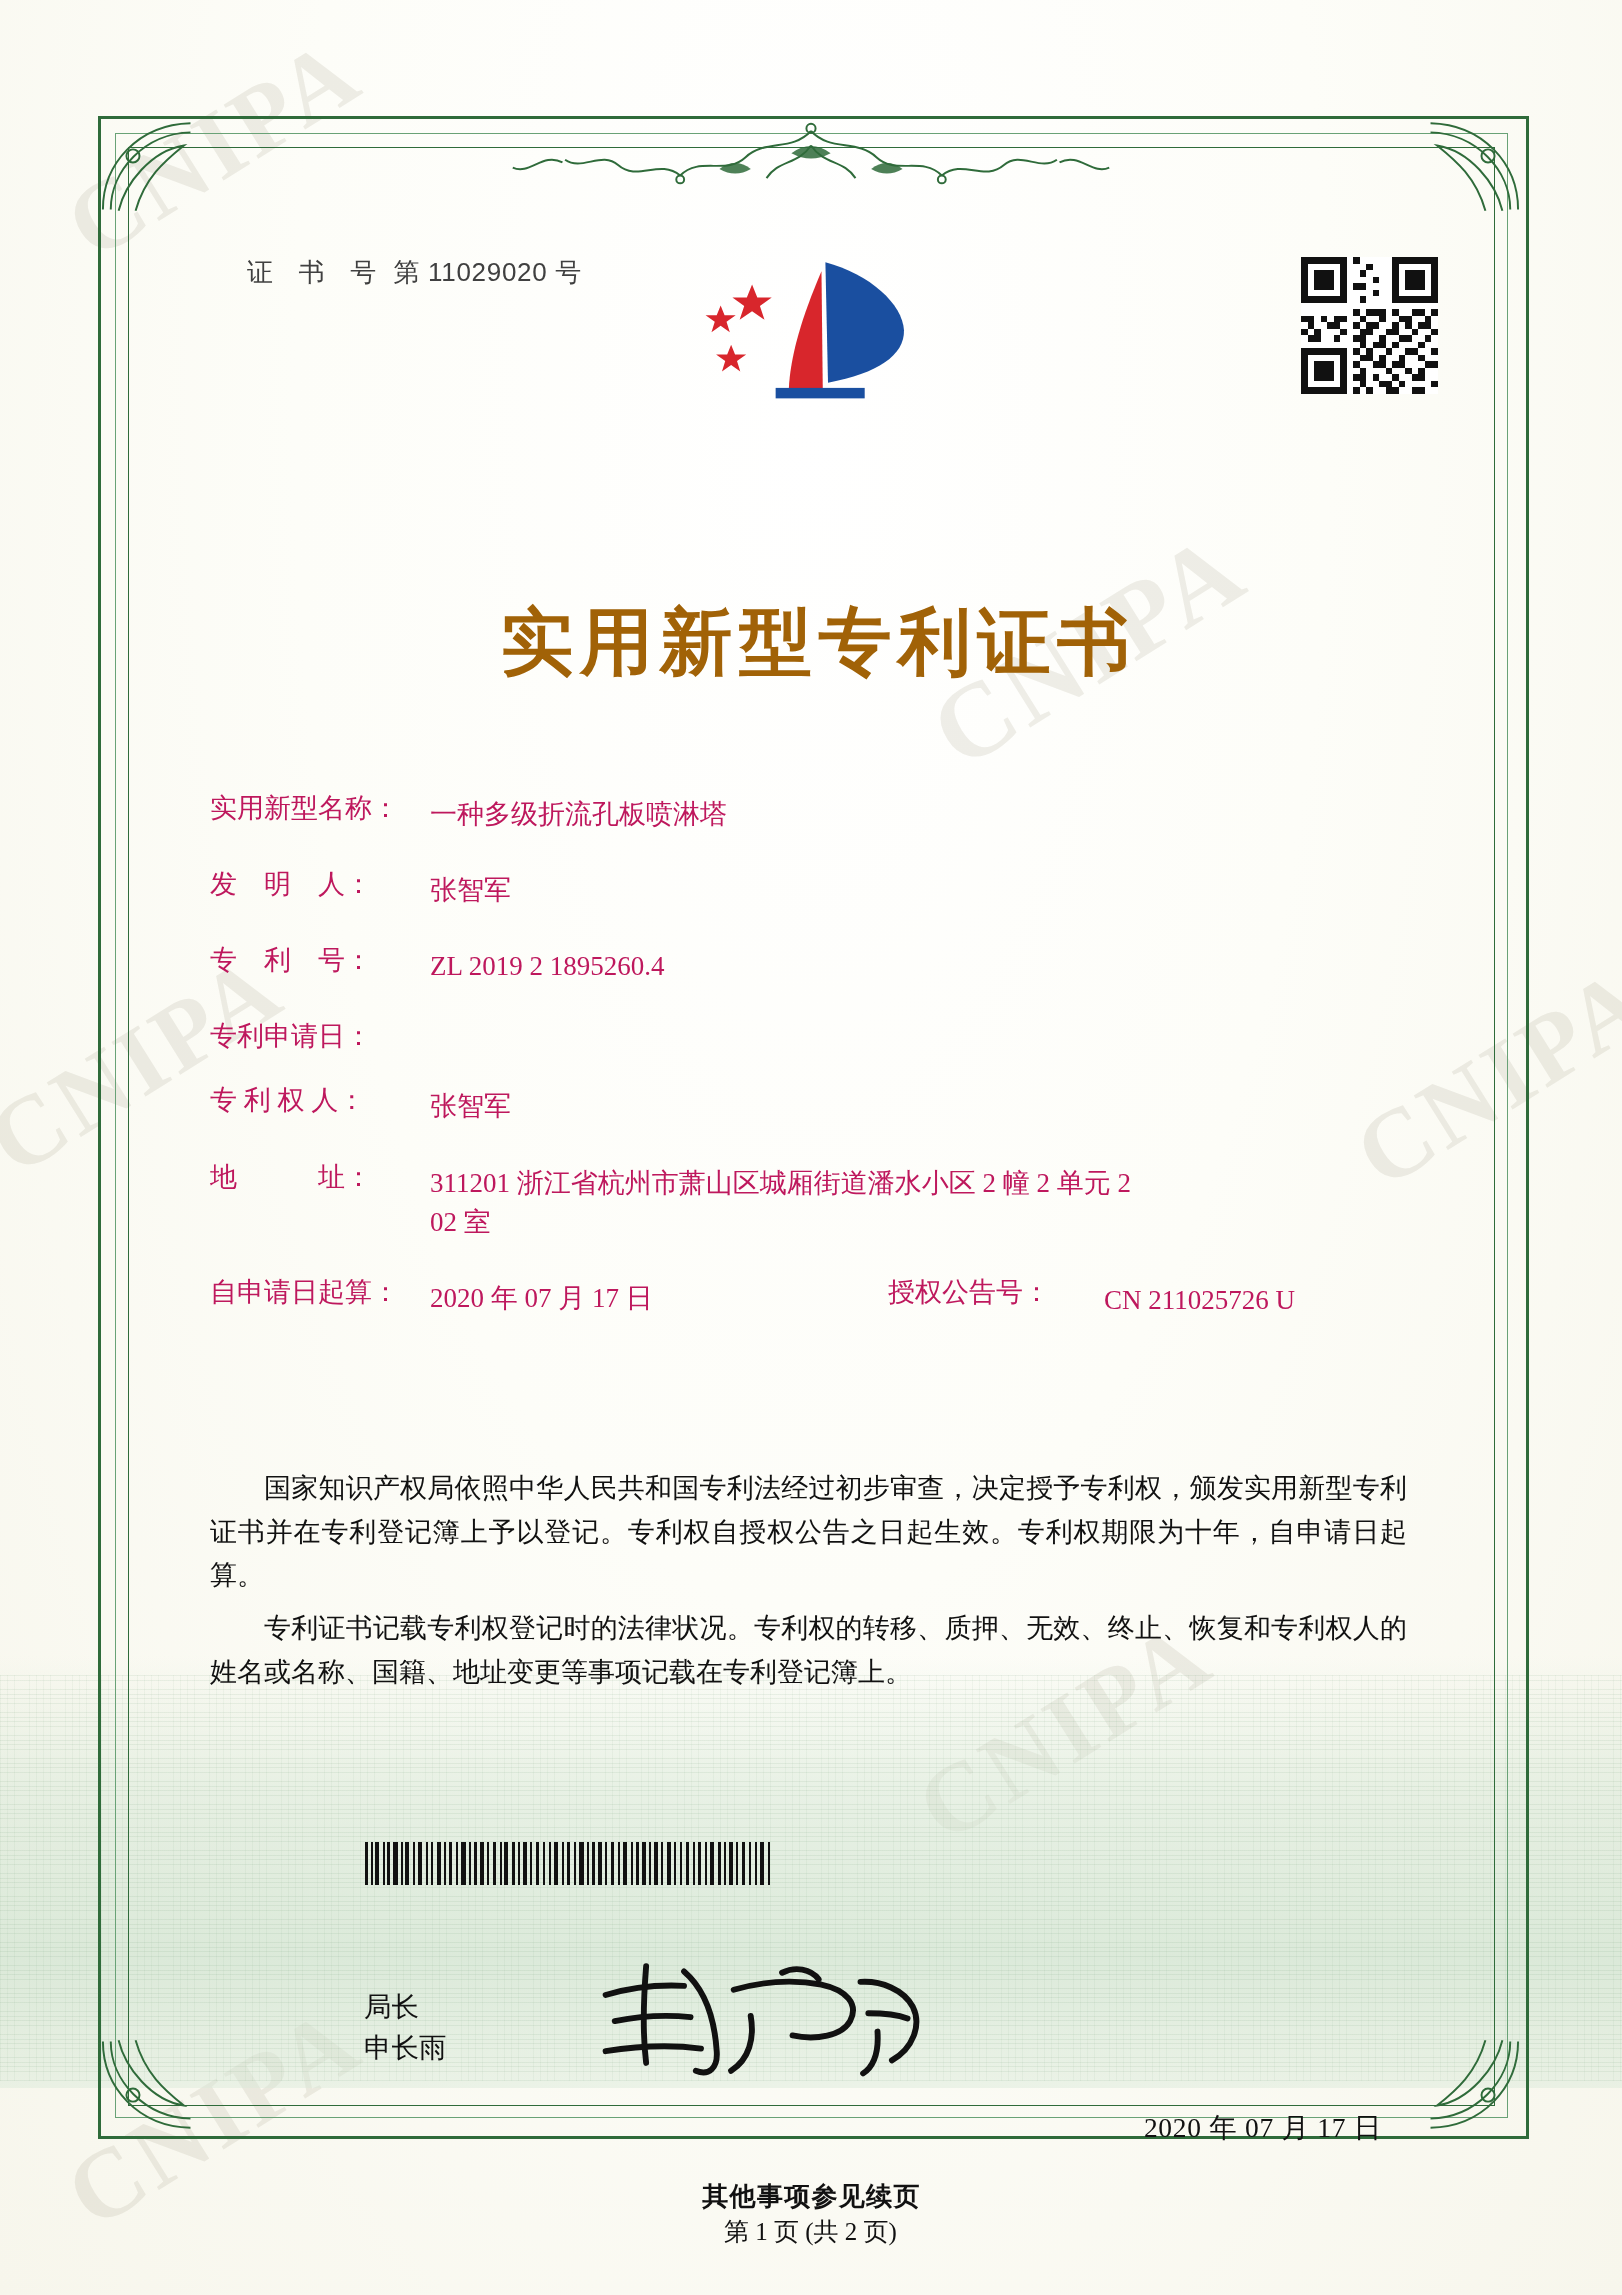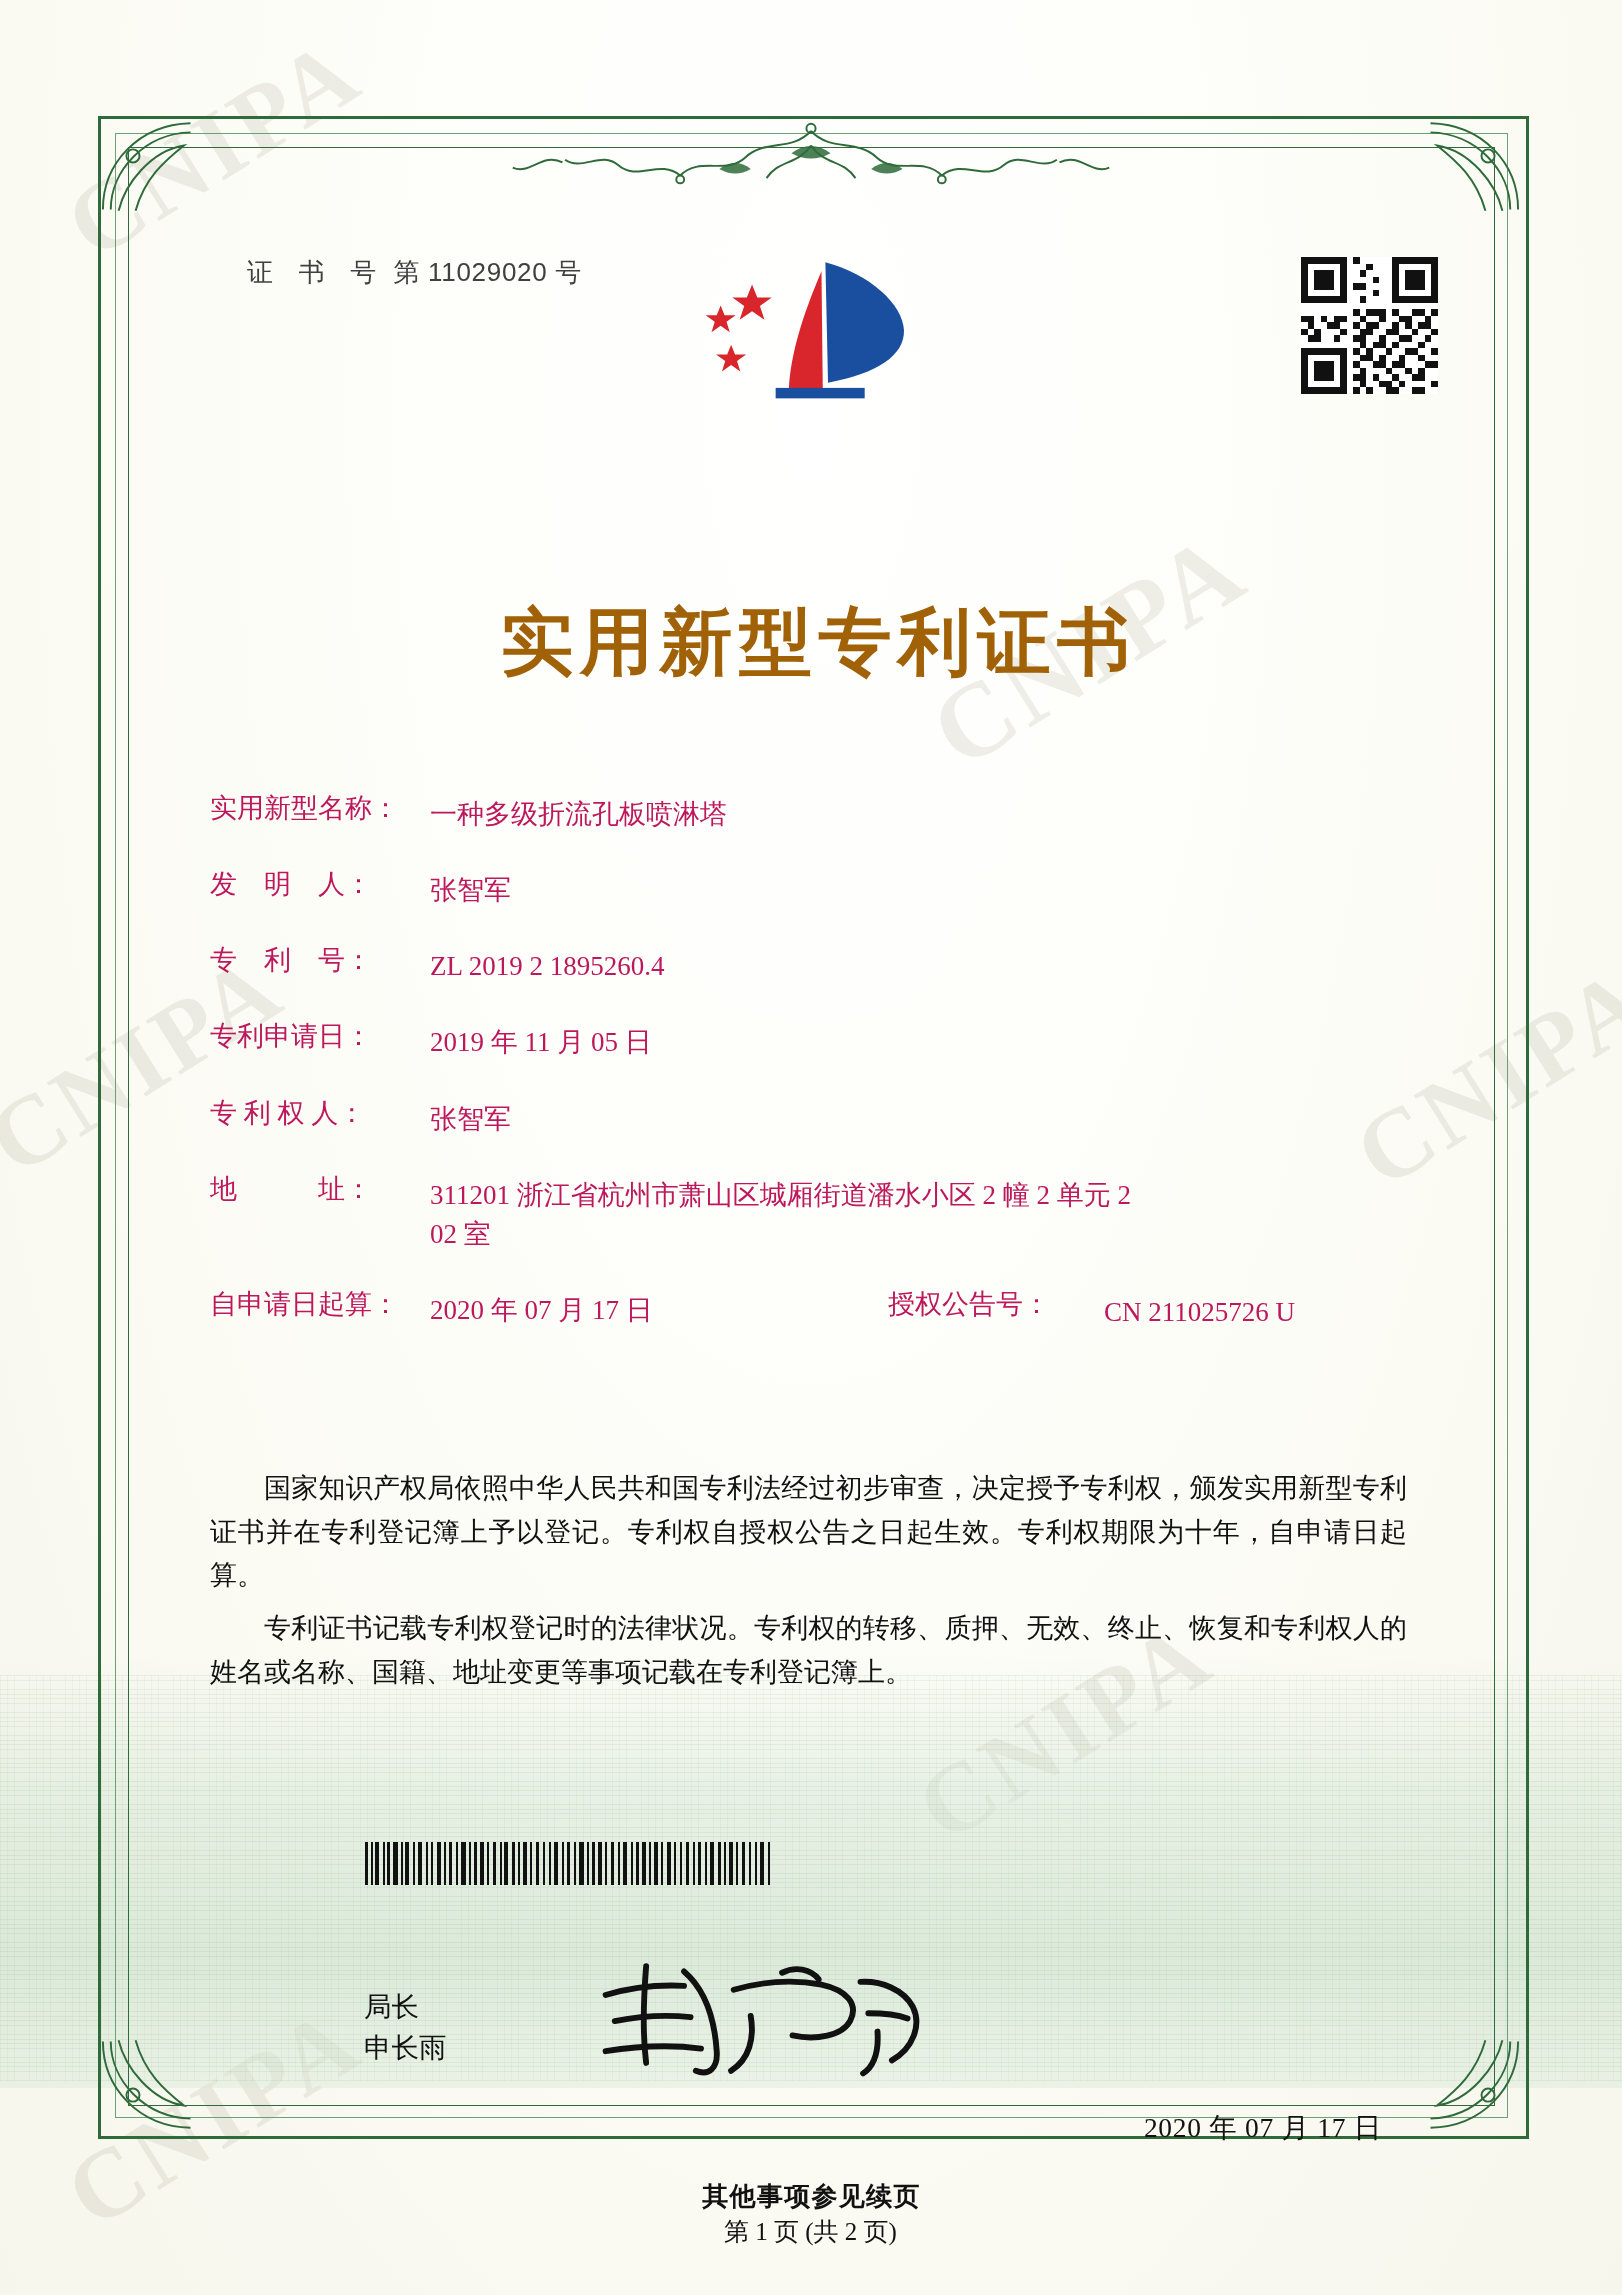--- a/index.html
+++ b/index.html
@@ -461,21 +461,20 @@
       <div class="field-row">
         <div class="field-label">发　明　人：</div>
         <div class="field-value">张智军</div>
       </div>
       <div class="field-row">
         <div class="field-label">专　利　号：</div>
         <div class="field-value">ZL 2019 2 1895260.4</div>
       </div>
       <div class="field-row">
         <div class="field-label">专利申请日：</div>
-        <div class="field-value">2019 年 11 月 05 日</div>
       </div>
       <div class="field-row">
         <div class="field-label">专 利 权 人：</div>
         <div class="field-value">张智军</div>
       </div>
       <div class="field-row">
         <div class="field-label">地　　　址：</div>
         <div class="field-value">311201 浙江省杭州市萧山区城厢街道潘水小区 2 幢 2 单元 2
 02 室</div>
       </div>

